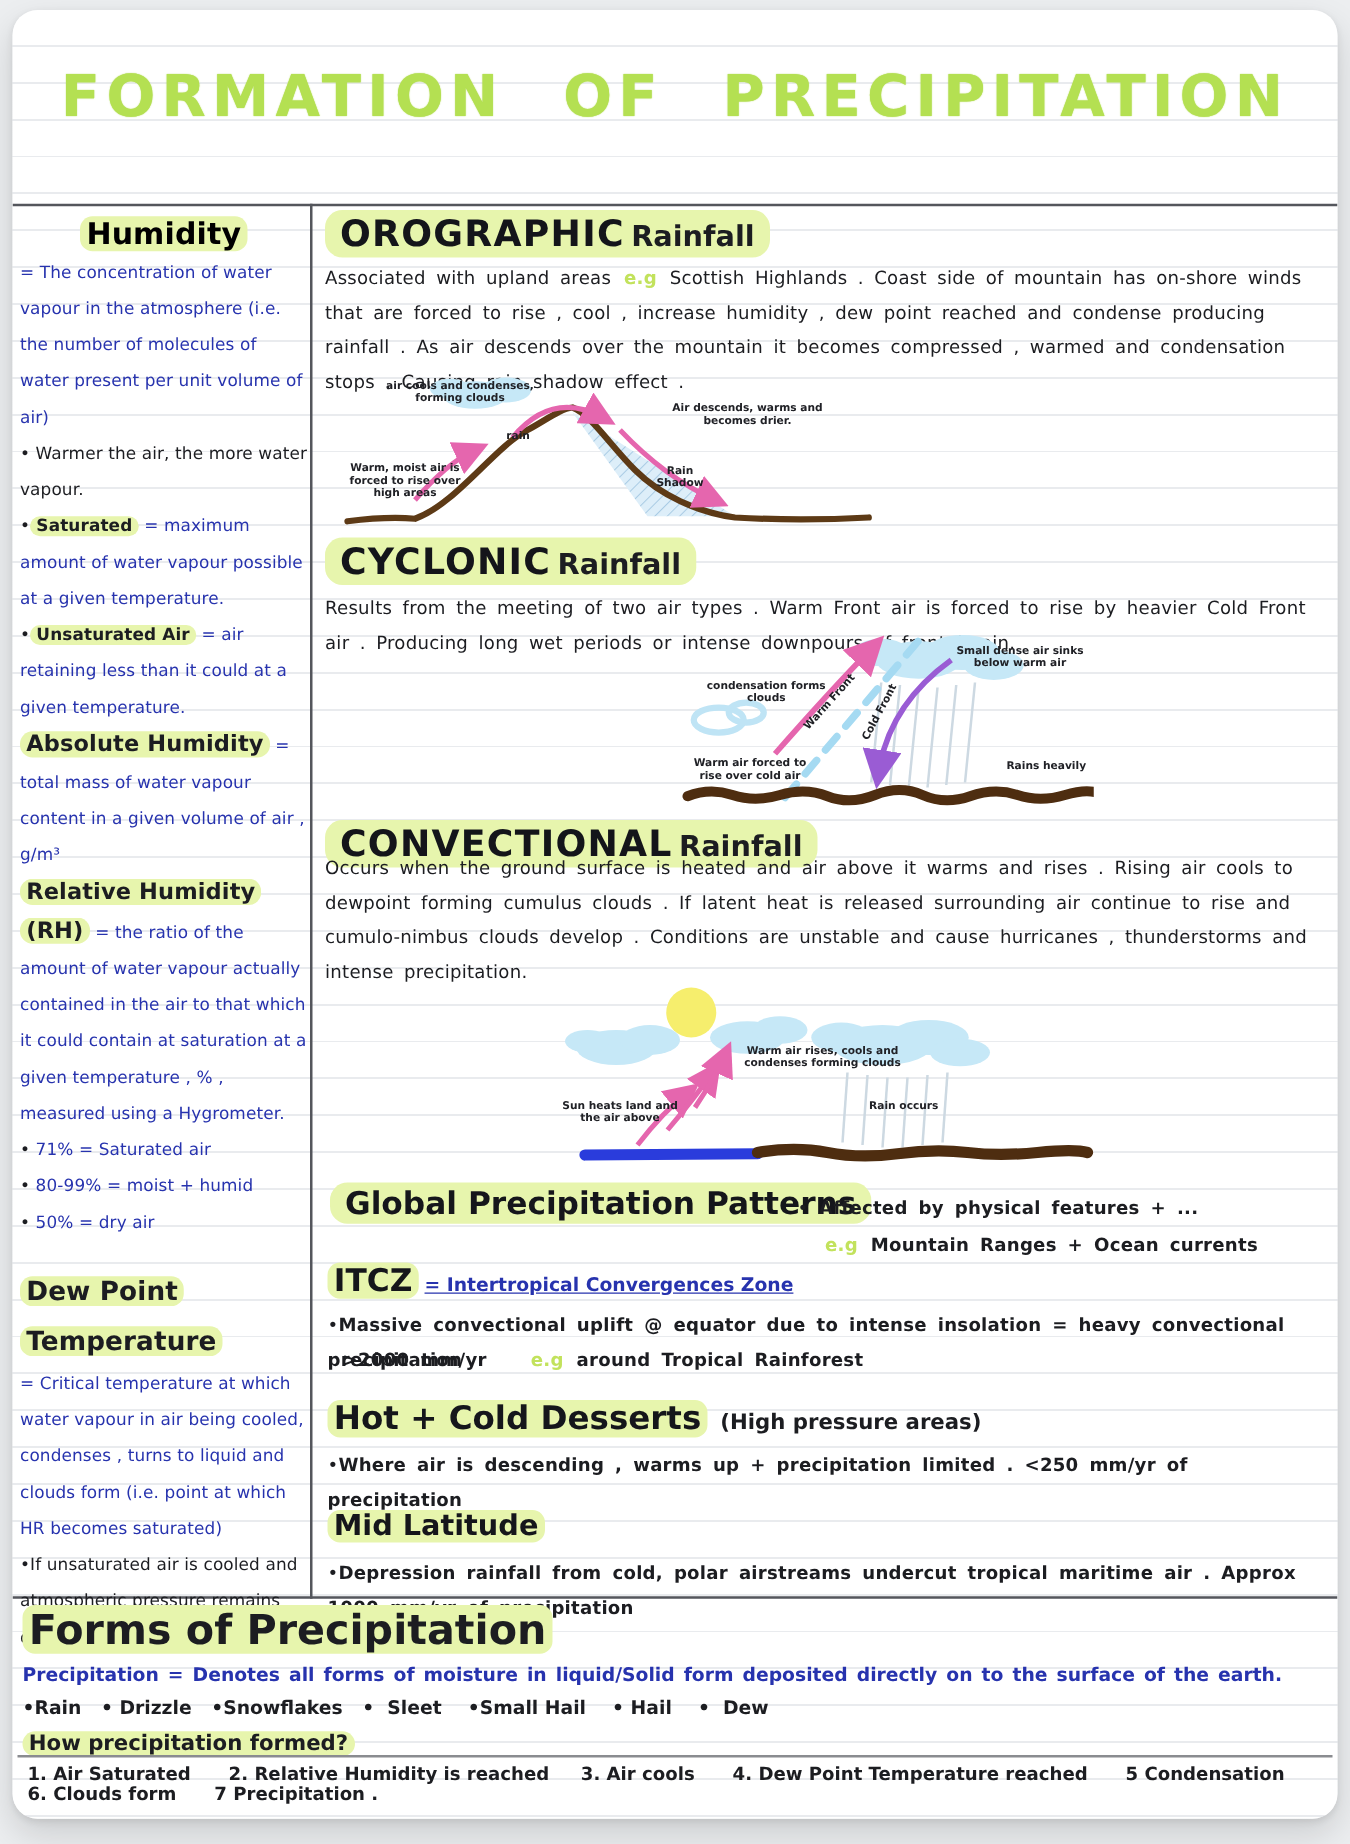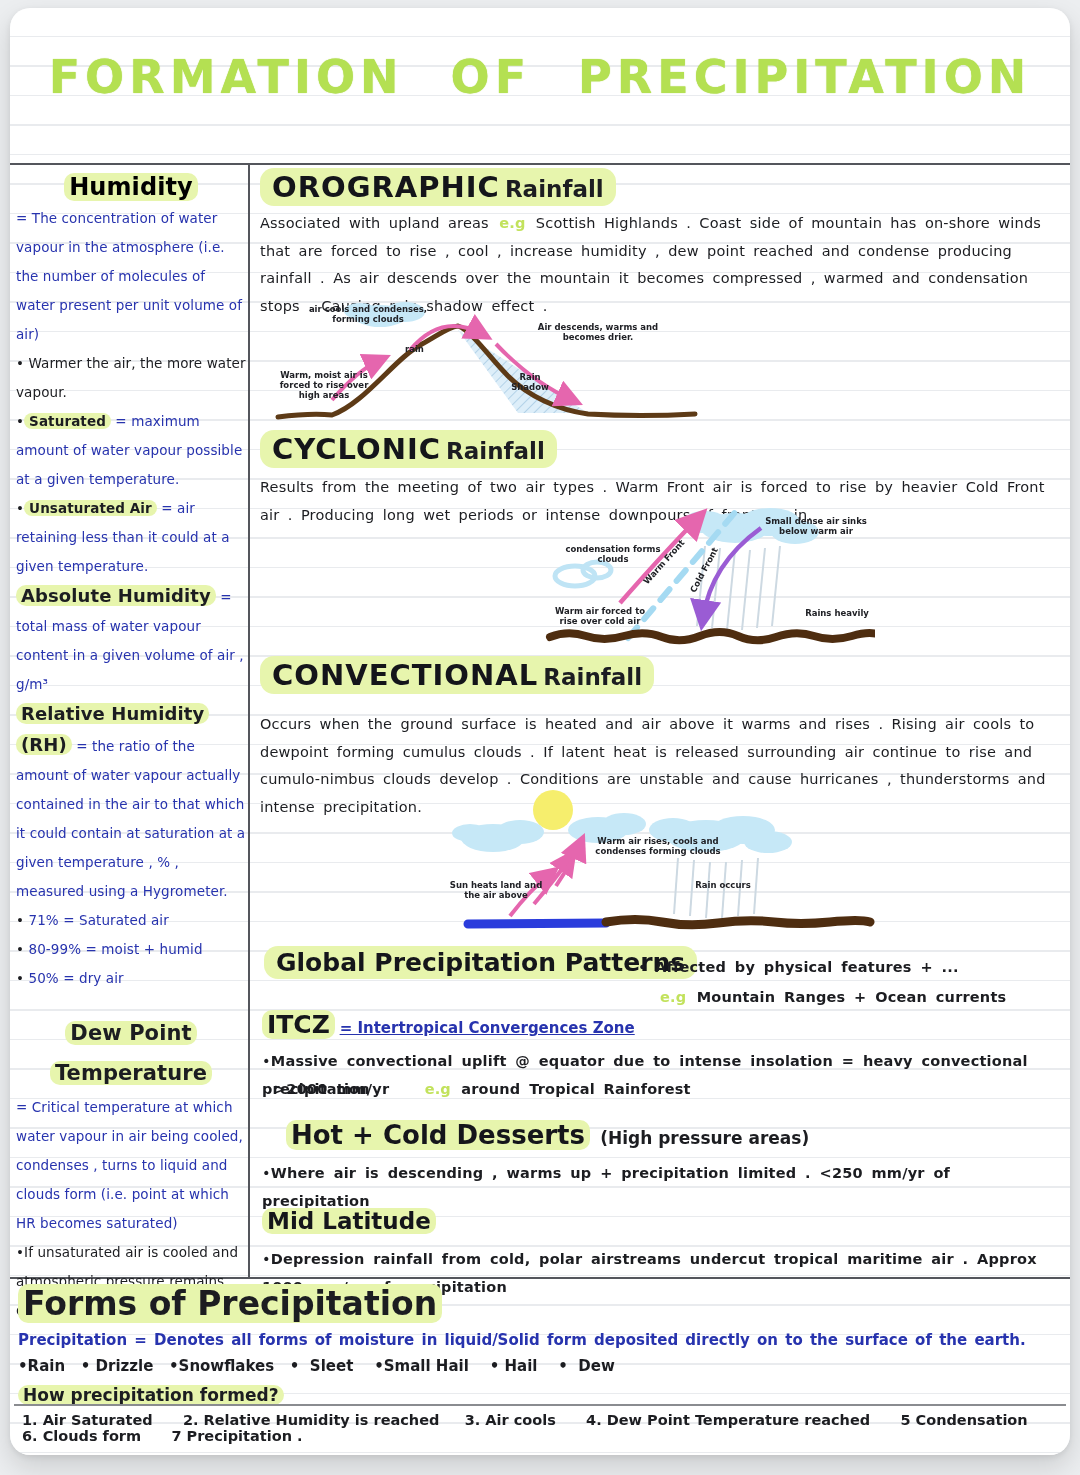--- a/index.html
+++ b/index.html
@@ -23,21 +23,21 @@
     text-shadow:0 0 1px #a7d342;
   }
   .hr { position:absolute; left:0; width:100%; height:2px; background:#54565c; }
   .vr { position:absolute; left:238px; top:155px; width:2px; height:1116px; background:#54565c; }
 
   
   .col-left { position:absolute; left:6px; top:162px; width:230px; font-size:13.5px; line-height:29px; letter-spacing:.1px; }
   .col-left p { margin:0; }
   .lc-head { text-align:center; font-size:24px; font-weight:bold; line-height:34px; }
   .lc-head2 { font-size:18px; font-weight:bold; }
-  .lc-big { font-size:21px; font-weight:bold; line-height:40px;text-align:center; }
+  .lc-big { font-size:21px; font-weight:bold; line-height:40px; }
 
   
   .col-right { position:absolute; left:250px; top:160px; width:800px; }
   .sec-main { font-size:29px; font-weight:bold; color:#14151a; letter-spacing:1px; }
   .sec-sub { font-size:23px; font-weight:600; color:#1c1d21; }
   .rbody { font-size:14.5px; line-height:27.5px; color:#1c1d21; word-spacing:3.5px; letter-spacing:.2px; }
   .abs { position:absolute; }
   .dlabel { position:absolute; font-size:8.5px; line-height:1.2; color:#202126; text-align:center; font-weight:600; }
   .rot { transform-origin:left bottom; white-space:nowrap; }
 
@@ -100,21 +100,21 @@
             <ellipse cx="90" cy="11" rx="16" ry="8"></ellipse>
           </g>
         <path d="M62,100 Q88,70 110,60" fill="none" stroke="#e566ae" stroke-width="4" marker-end="url(#ap1)"></path>
         <path d="M140,50 Q172,12 212,34" fill="none" stroke="#e566ae" stroke-width="4" marker-end="url(#ap1)"></path>
         <path d="M226,44 Q262,82 302,100" fill="none" stroke="#e566ae" stroke-width="4" marker-end="url(#ap1)"></path>
       </svg>
       <div class="dlabel" style="left:28px; top:4px; width:140px;">air cools and condenses, forming clouds</div>
       <div class="dlabel" style="left:135px; top:44px;">rain</div>
       <div class="dlabel" style="left:0px; top:70px; width:108px;">Warm, moist air is forced to rise over high areas</div>
       <div class="dlabel" style="left:258px; top:22px; width:140px;">Air descends, warms and becomes drier.</div>
-      <div class="dlabel" style="left:230px; top:72px; width:60px;">Rain Shadow</div>
+      <div class="dlabel" style="left:244px; top:72px; width:60px;">Rain Shadow</div>
     </div>
 
     <div style="position:relative; top:268px; height:0;"></div>
     <div class="abs" style="left:0; top:262px;"><span class="pill"><span class="sec-main">CYCLONIC</span> <span class="sec-sub">Rainfall</span></span></div>
     <p class="rbody abs" style="left:0; top:306px; width:790px;">Results from the meeting of two air types . Warm Front air is forced to rise by heavier Cold Front air . Producing long wet periods or intense downpours of frontal rain.</p>
 
     <div class="abs" style="left:285px; top:338px; width:330px; height:152px;">
       <svg width="330" height="152" viewBox="0 0 330 152">
         <defs>
           <marker id="ap2" markerWidth="7" markerHeight="7" refX="4" refY="3.5" orient="auto">
@@ -149,21 +149,21 @@
       </svg>
       <div class="dlabel" style="left:8px; top:38px; width:120px;">condensation forms clouds</div>
       <div class="dlabel rot" style="left:104px; top:70px; transform:rotate(-48deg);">Warm Front</div>
       <div class="dlabel rot" style="left:152px; top:78px; transform:rotate(-62deg);">Cold Front</div>
       <div class="dlabel" style="left:212px; top:10px; width:118px;">Small dense air sinks below warm air</div>
       <div class="dlabel" style="left:0px; top:100px; width:110px;">Warm air forced to rise over cold air</div>
       <div class="dlabel" style="left:212px; top:102px; width:80px;margin-left:40px;">Rains heavily</div>
     </div>
 
     <div class="abs" style="left:0; top:488px;"><span class="pill"><span class="sec-main">CONVECTIONAL</span> <span class="sec-sub">Rainfall</span></span></div>
-    <p class="rbody abs" style="left:0; top:543px; width:795px;">Occurs when the ground surface is heated and air above it warms and rises . Rising air cools to dewpoint forming cumulus clouds . If latent heat is released surrounding air continue to rise and cumulo-nimbus clouds develop . Conditions are unstable and cause hurricanes , thunderstorms and intense precipitation.</p>
+    <p class="rbody abs" style="left:0; top:514px; width:795px;">Occurs when the ground surface is heated and air above it warms and rises . Rising air cools to dewpoint forming cumulus clouds . If latent heat is released surrounding air continue to rise and cumulo-nimbus clouds develop . Conditions are unstable and cause hurricanes , thunderstorms and intense precipitation.</p>
 
     <div class="abs" style="left:178px; top:618px; width:440px; height:158px;">
       <svg width="440" height="158" viewBox="0 0 440 158">
         <defs>
           <marker id="ap4" markerWidth="7" markerHeight="7" refX="4" refY="3.5" orient="auto">
               <path d="M0,0 L7,3.5 L0,7 Z" fill="#e566ae"></path>
             </marker>
         </defs>
         <circle cx="115" cy="24" r="20" fill="#f6ee6d"></circle>
         <g fill="#c6e8f7">
@@ -196,21 +196,21 @@
       <div class="dlabel" style="left:240px; top:94px; width:90px;">Rain occurs</div>
     </div>
 
     <div class="abs" style="left:4px; top:778px;"><span class="pill" style="font-size:25px; font-weight:bold; color:#15161b;">Global Precipitation Patterns</span></div>
     <p class="rbody abs" style="left:378px; top:786px;"><span>•</span> <span style="font-weight:600">Affected by physical features + ...</span></p>
     <p class="rbody abs" style="left:398px; top:816px;"><span class="eg">e.g</span> <span style="font-weight:600">Mountain Ranges + Ocean currents</span></p>
     <p class="abs" style="left:2px; top:842px; font-size:15px;"><span class="hl" style="font-size:25px; font-weight:bold; color:#15161b;">ITCZ</span> <span class="ink-blue u" style="font-weight:600">= Intertropical Convergences Zone</span></p>
     <p class="rbody abs" style="left:2px; top:880px; width:790px;"><span>•</span><span style="font-weight:600">Massive convectional uplift @ equator due to intense insolation = heavy convectional precipitation</span></p>
     <p class="rbody abs" style="left:14px; top:908px;"><span style="font-weight:600">&gt;2000 mm/yr</span>&nbsp;&nbsp;&nbsp;&nbsp;<span class="eg">e.g</span> <span style="font-weight:600">around Tropical Rainforest</span></p>
 
-    <p class="abs" style="left:2px; top:952px;"><span class="hl" style="font-size:26px; font-weight:bold; color:#15161b;margin-left:24px;">Hot + Cold Desserts</span>&nbsp;&nbsp;<span class="ink-b" style="font-size:17px; font-weight:600;">(High pressure areas)</span></p>
+    <p class="abs" style="left:2px; top:952px;"><span class="hl" style="font-size:26px; font-weight:bold; color:#15161b;">Hot + Cold Desserts</span>&nbsp;&nbsp;<span class="ink-b" style="font-size:17px; font-weight:600;">(High pressure areas)</span></p>
     <p class="rbody abs" style="left:2px; top:992px; width:790px;"><span>•</span><span style="font-weight:600">Where air is descending , warms up + precipitation limited . &lt;250 mm/yr of precipitation</span></p>
 
     <p class="abs" style="left:2px; top:1040px;"><span class="hl" style="font-size:23px; font-weight:bold; color:#15161b;">Mid Latitude</span></p>
     <p class="rbody abs" style="left:2px; top:1078px; width:790px;"><span>•</span><span style="font-weight:600">Depression rainfall from cold, polar airstreams undercut tropical maritime air .  Approx 1000 mm/yr of precipitation</span></p>
   </div>
 
   <div class="bottom">
     <p><span class="hl bot-head ink-b">Forms of Precipitation</span></p>
     <p class="ink-blue" style="font-size:15px; margin-top:8px; font-weight:600; word-spacing:2px;">Precipitation = Denotes all forms of moisture in liquid/Solid form deposited directly on to the surface of the earth.</p>
     <p class="ink-b pre" style="font-size:15px; margin-top:8px; font-weight:600;">•Rain   • Drizzle   •Snowflakes   •  Sleet    •Small Hail    • Hail    •  Dew</p>

